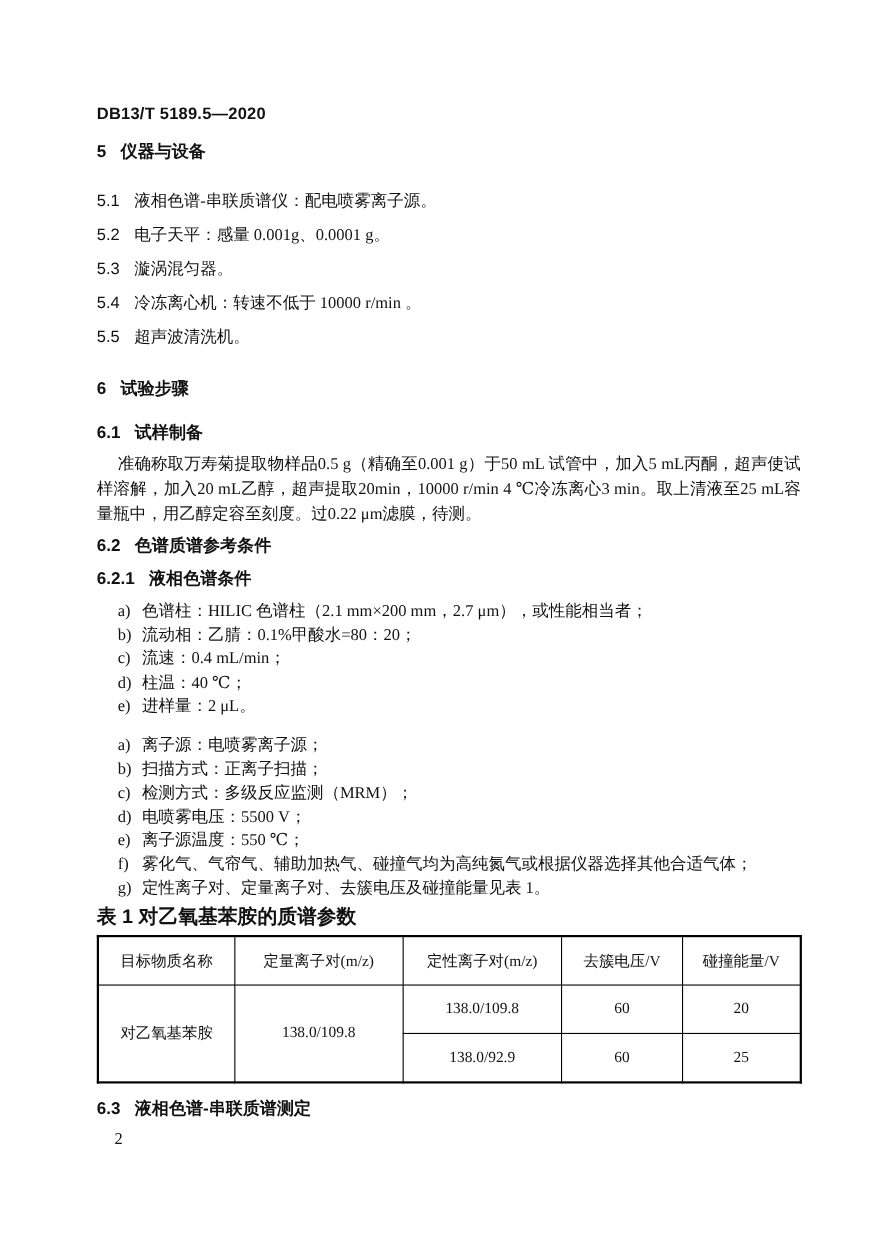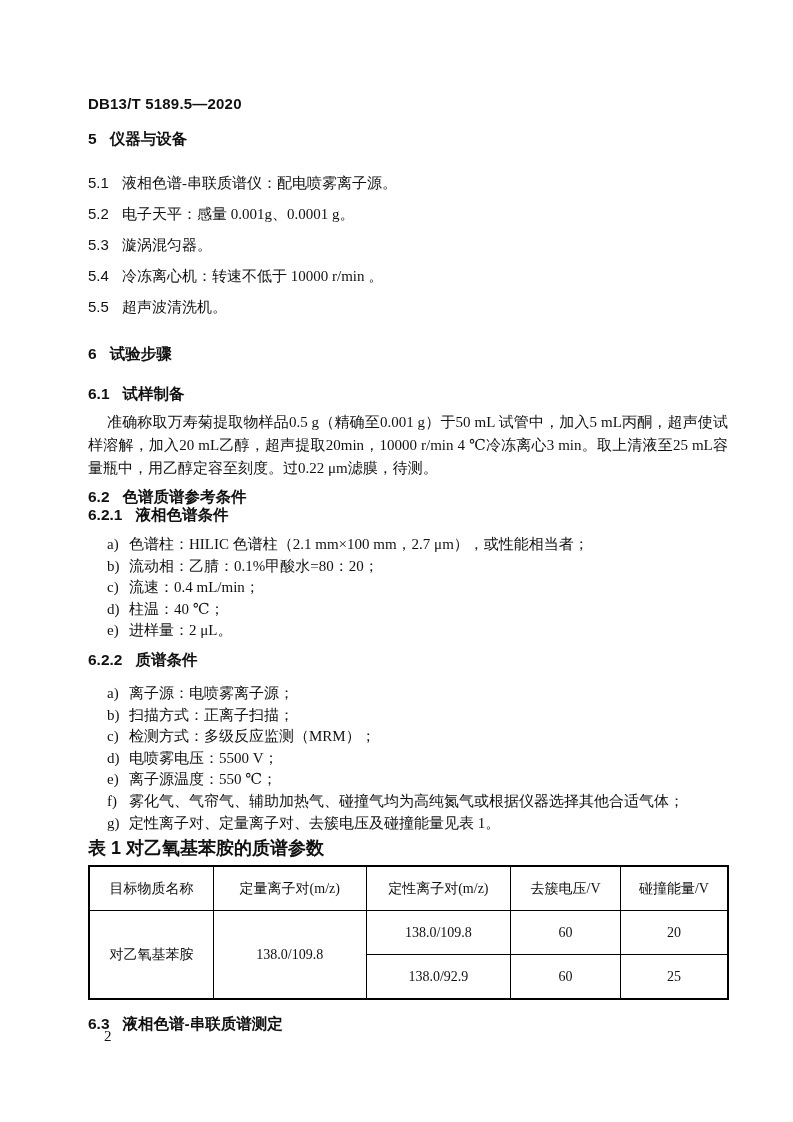--- a/index.html
+++ b/index.html
@@ -32,21 +32,21 @@
   .clause:last-child { margin-bottom:0; }
   .c-num {
     font-family:"Liberation Sans","DejaVu Sans",sans-serif;
     font-weight:normal; width:34px; flex:none;
   }
   .c-text { flex:1; }
   .h-s6   { margin-top:29px; }
   .h-s61  { margin-top:22px; }
   .para   { margin:8px 0 0 0; line-height:23px; text-align:justify; text-indent:19px; }
   .h-s62  { margin-top:8px; }
-  .h-s621 { }
+  .h-s621 { margin-top:12px; }
   .h-s622 { margin-top:9px; }
   .h-s63  { margin-top:15px; }
   .list   { margin-top:10px; }
   .list-2 { margin-top:14px; }
   .li { display:flex; padding-left:19px; line-height:21.6px; }
   .li-marker { width:22px; flex:none; }
   .li-text { flex:1; }
   .tcaption {
     margin-top:6px; 
     font-family:"Liberation Sans","DejaVu Sans",sans-serif;
@@ -129,44 +129,40 @@
 
 
     <div class="heading h-s621">
       <span class="h-num">6.2.1</span>
       <span class="h-title">液相色谱条件</span>
     </div>
 
     <div class="list">
       <div class="li">
         <span class="li-marker">a)</span>
-        <span class="li-text">色谱柱：HILIC 色谱柱（2.1 mm×100 mm，2.7 μm），或性能相当者；</span>
+        <span class="li-text">色谱柱：HILIC 色谱柱（2.1 mm×200 mm，2.7 μm），或性能相当者；</span>
       </div>
       <div class="li">
         <span class="li-marker">b)</span>
         <span class="li-text">流动相：乙腈：0.1%甲酸水=80：20；</span>
       </div>
       <div class="li">
         <span class="li-marker">c)</span>
         <span class="li-text">流速：0.4 mL/min；</span>
       </div>
       <div class="li">
         <span class="li-marker">d)</span>
         <span class="li-text">柱温：40 ℃；</span>
       </div>
       <div class="li">
         <span class="li-marker">e)</span>
         <span class="li-text">进样量：2 μL。</span>
       </div>
     </div>
 
-    <div class="heading h-s622">
-      <span class="h-num">6.2.2</span>
-      <span class="h-title">质谱条件</span>
-    </div>
 
     <div class="list list-2">
       <div class="li">
         <span class="li-marker">a)</span>
         <span class="li-text">离子源：电喷雾离子源；</span>
       </div>
       <div class="li">
         <span class="li-marker">b)</span>
         <span class="li-text">扫描方式：正离子扫描；</span>
       </div>

